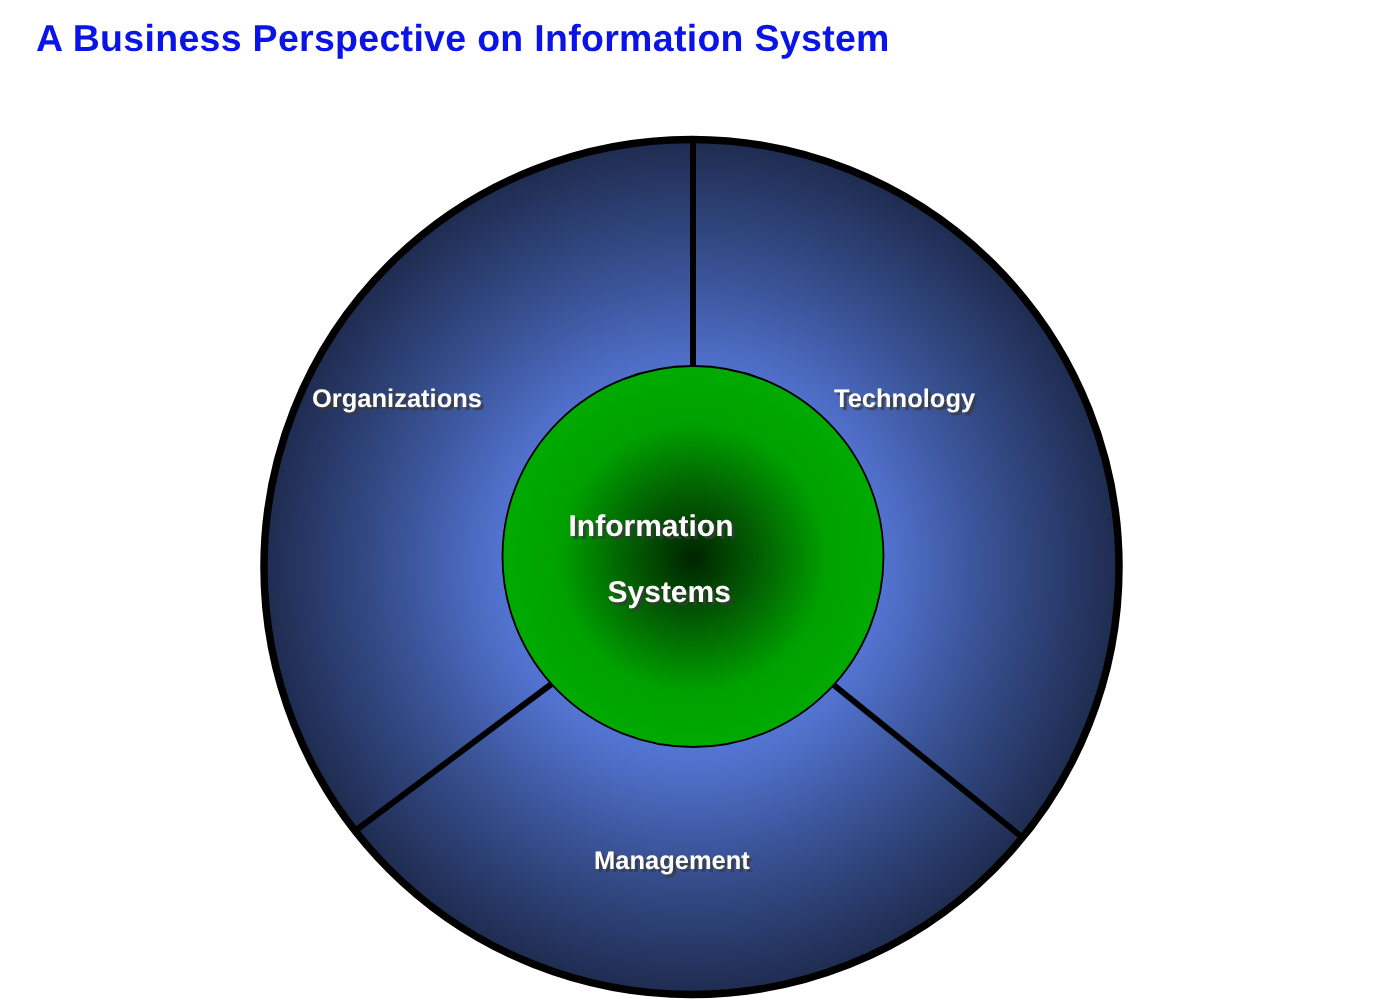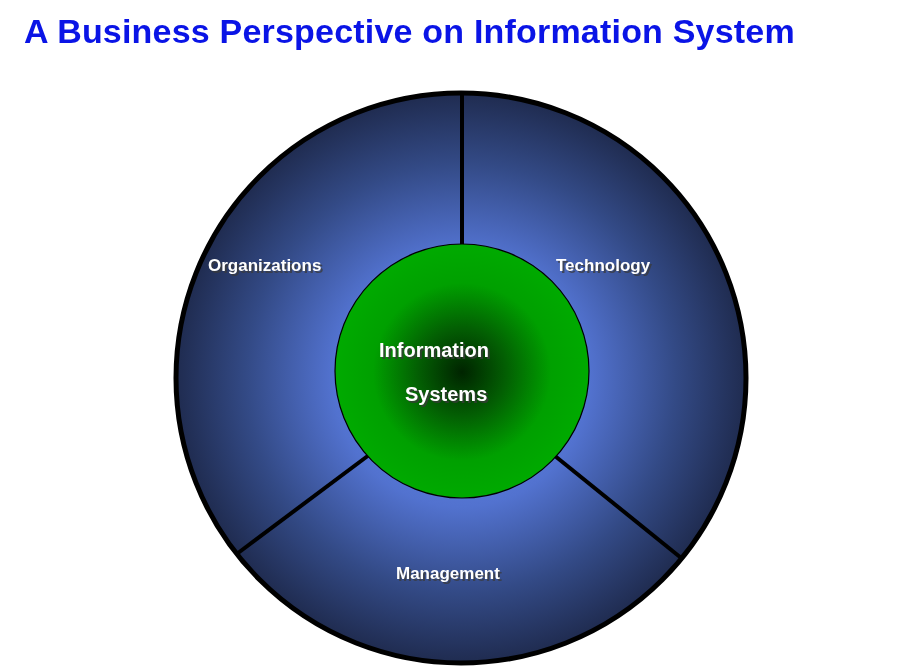--- a/index.html
+++ b/index.html
@@ -1,20 +1,20 @@
 <!DOCTYPE html>
 <html><head>
 <meta charset="utf-8">
 <style>
   html, body { margin: 0; padding: 0; background: #ffffff; }
   body { width: 924px; height: 666px; position: relative; overflow: hidden; }
   .title {
     position: absolute; left: 24px; top: 12px;
     font-family: "Liberation Sans", sans-serif; font-weight: bold;
-    font-size: 34px; color: #0a14e6; letter-spacing: 0.2px;
+    font-size: 25px; color: #0a14e6; letter-spacing: 0.2px;
     white-space: nowrap;
     text-align: center;
   }
   svg.diagram { position: absolute; left: 0; top: 0; }
   .label {
     font-family: "Liberation Sans", sans-serif; font-weight: bold;
     fill: #ffffff;
   }
   .shadow {
     font-family: "Liberation Sans", sans-serif; font-weight: bold;

